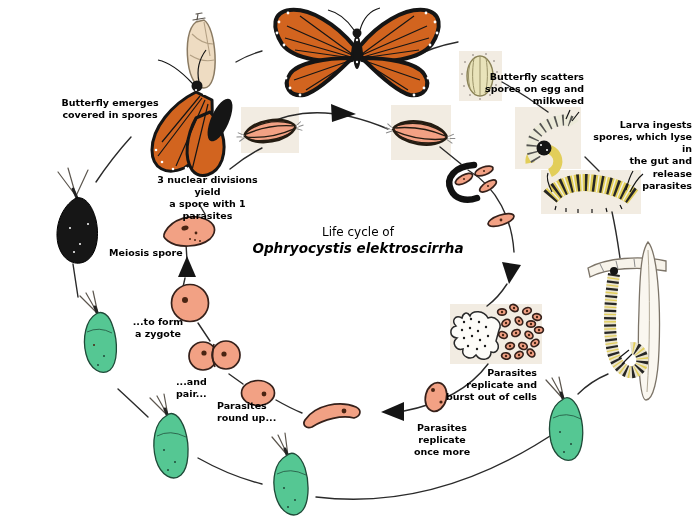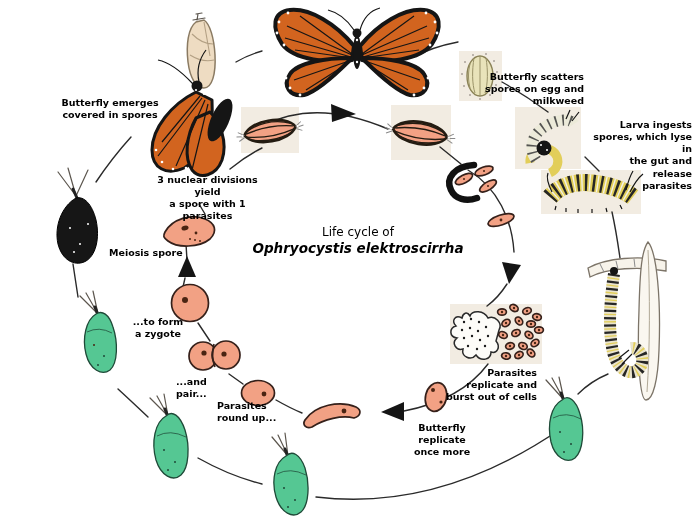--- a/index.html
+++ b/index.html
@@ -387,21 +387,21 @@
 <div class="lbl r" style="left:484px;top:52px;width:100px;margin-top:19px;">Butterfly scatters
 spores on egg and
 milkweed</div>
 <div class="lbl r" style="left:592px;top:119px;width:100px;">Larva ingests
 spores, which lyse in
 the gut and release
 parasites</div>
 <div class="lbl r" style="left:437px;top:367px;width:100px;">Parasites
 replicate and
 burst out of cells</div>
-<div class="lbl c" style="left:396px;top:422px;width:92px;">Butterfly replicate
+<div class="lbl c" style="left:396px;top:422px;width:92px;">Parasites replicate
 once more</div>
 <div class="lbl" style="left:217px;top:400px;width:60px;">Parasites
 round up...</div>
 <div class="lbl" style="left:176px;top:351px;width:60px;margin-top:25px;">...and pair...</div>
 <div class="lbl c" style="left:132px;top:316px;width:52px;">...to form
 a zygote</div>
 <div class="lbl" style="left:109px;top:247px;width:80px;">Meiosis spore</div>
 <div class="lbl c" style="left:145px;top:174px;width:125px;">3 nuclear divisions yield
 a spore with 1 parasites</div>
 <div class="lbl c" style="left:60px;top:97px;width:100px;">Butterfly emerges

